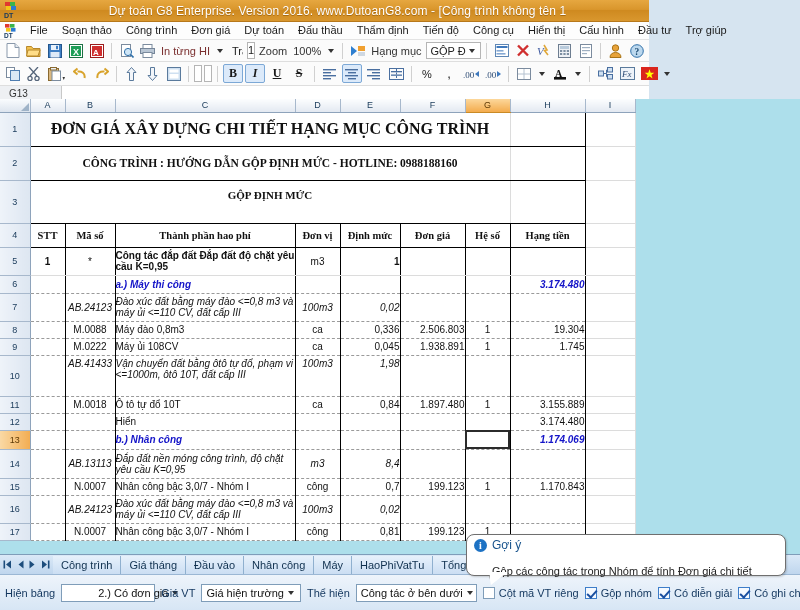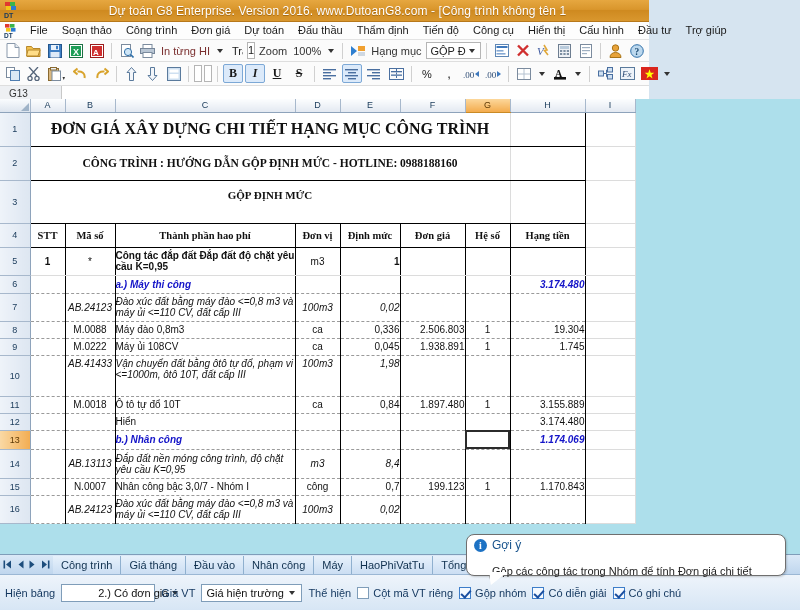--- a/index.html
+++ b/index.html
@@ -770,20 +770,32 @@
         <td class="cell bdr dashb c i">AB.24123</td>
         <td class="cell bdr dashb l i" style="line-height:11px;">Đào xúc đất bằng máy đào &lt;=0,8 m3 và máy ủi &lt;=110 CV, đất cấp III</td>
         <td class="cell bdr dashb c i">100m3</td>
         <td class="cell bdr dashb r i">0,02</td>
         <td class="cell bdr dashb"></td>
         <td class="cell bdr dashb"></td>
         <td class="cell bdr dashb"></td>
         <td class="cell"></td>
       </tr>
 
+      <tr style="height:17px">
+        <td class="rowhdr">17</td>
+        <td class="cell bdl bdr dashb"></td>
+        <td class="cell bdr dashb c">N.0007</td>
+        <td class="cell bdr dashb l">Nhân công bậc 3,0/7 - Nhóm I</td>
+        <td class="cell bdr dashb c">công</td>
+        <td class="cell bdr dashb r">0,81</td>
+        <td class="cell bdr dashb r">199.123</td>
+        <td class="cell bdr dashb c">1</td>
+        <td class="cell bdr dashb r"></td>
+        <td class="cell"></td>
+      </tr>
     </tbody>
       </table>
   </div>
 
   <div class="callout">
     <div class="ttl">
       <span class="infoicon">i</span>
       <span class="txt">Gợi ý</span>
     </div>
     <div class="body">Gộp các công tác trong Nhóm để tính Đơn giá chi tiết</div>
@@ -831,20 +843,24 @@
     <span class="sb-combo" style="width:94px;padding-left:36px;">
       <span class="v">2.) Có đơn giá</span>
       <span class="ar"></span>
     </span>
     <span class="sb-label">Giá VT</span>
     <span class="sb-combo" style="width:101px;">
       <span class="v">Giá hiện trường</span>
       <span class="ar"></span>
     </span>
     <span class="sb-label">Thể hiện</span>
+    <span class="sb-combo" style="width:121px;">
+      <span class="v">Công tác ở bên dưới</span>
+      <span class="ar"></span>
+    </span>
     <span class="chk">
       <span class="chkbox"></span>
       <span class="cl">Cột mã VT riêng</span>
     </span>
     <span class="chk">
       <span class="chkbox on"></span>
       <span class="cl">Gộp nhóm</span>
     </span>
     <span class="chk">
       <span class="chkbox on"></span>

